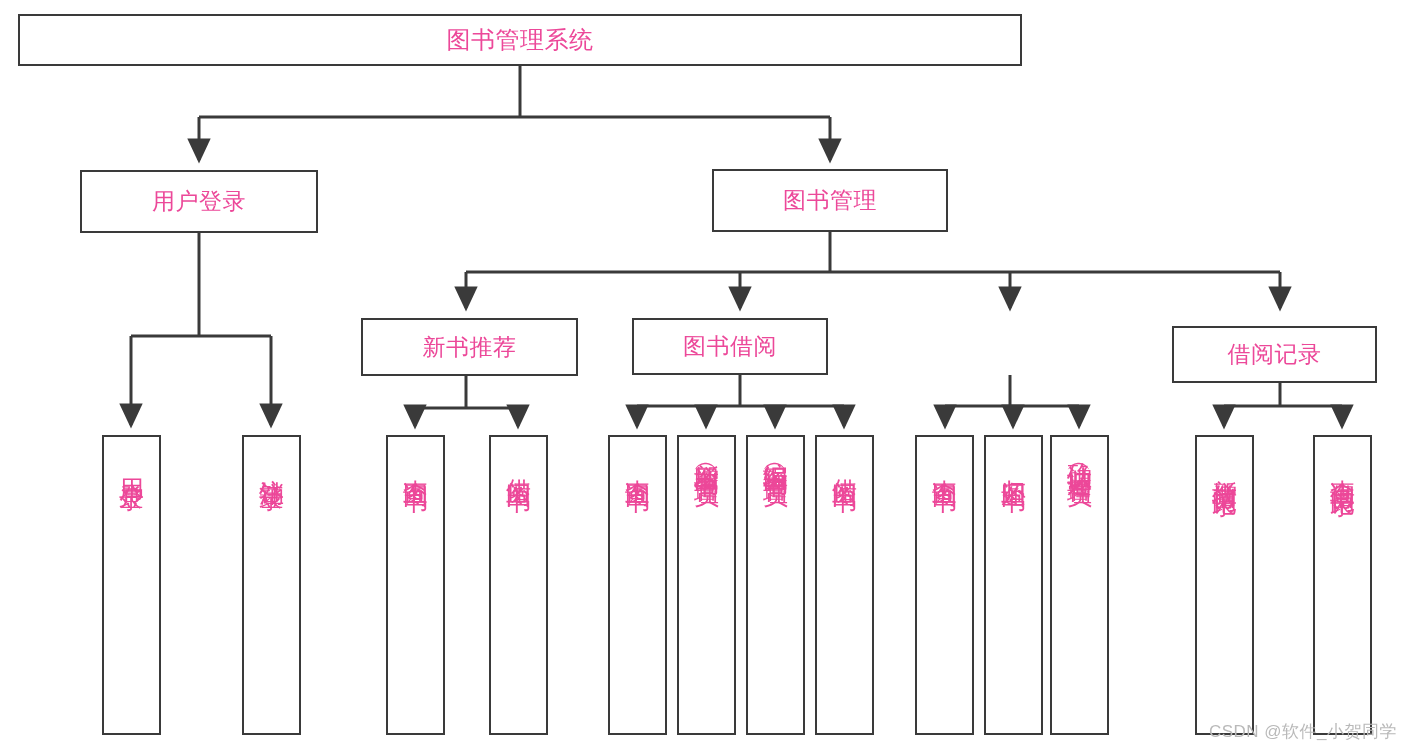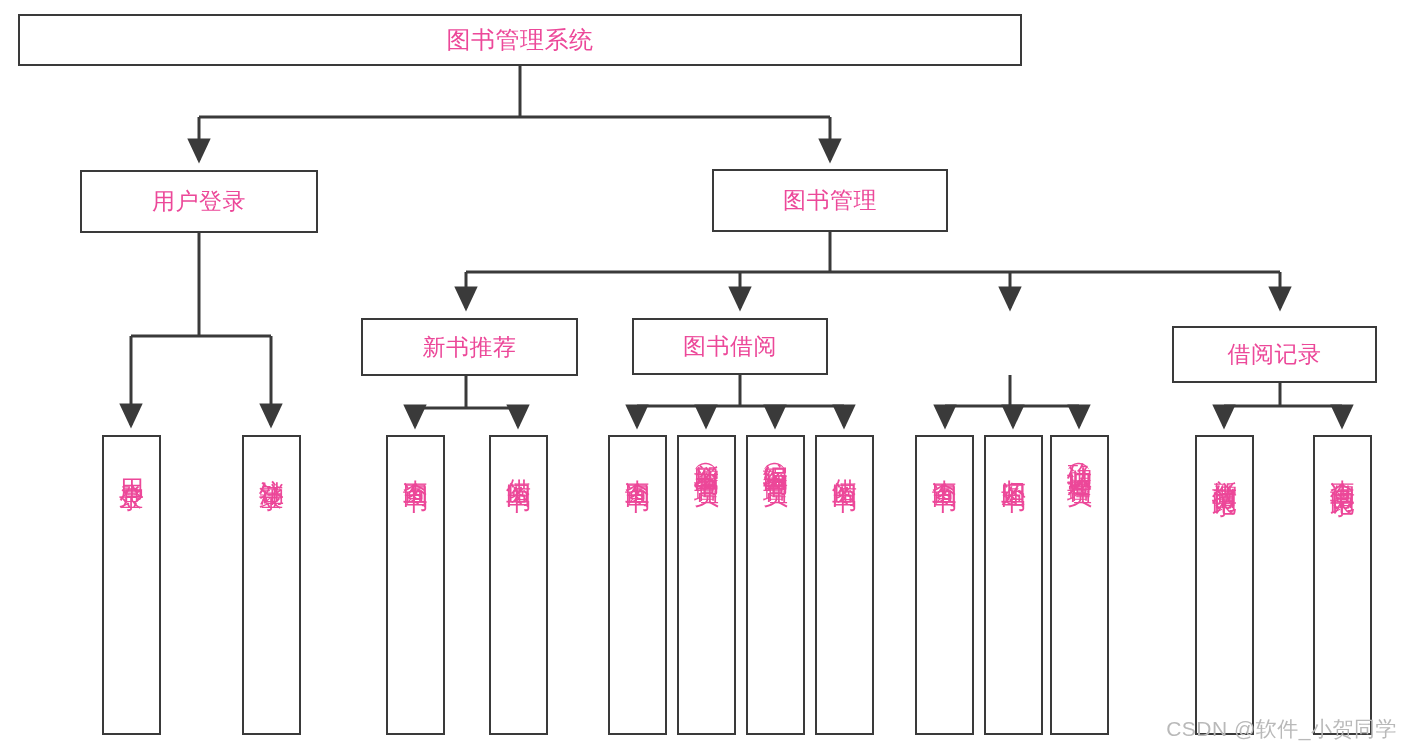--- a/index.html
+++ b/index.html
@@ -61,21 +61,21 @@
     letter-spacing: 3px;
     white-space: nowrap;
   }
   .node.vert.tall-text {
     padding-top: 6px;
   }
   .watermark {
     position: absolute;
     right: 8px;
     bottom: 4px;
-    font-size: 21px;
+    font-size: 17px;
     color: #b9b9b9;
     white-space: nowrap;
     letter-spacing: 0.5px;
   }
 </style>
 </head>
 <body>
 
 <div id="canvas">
 

